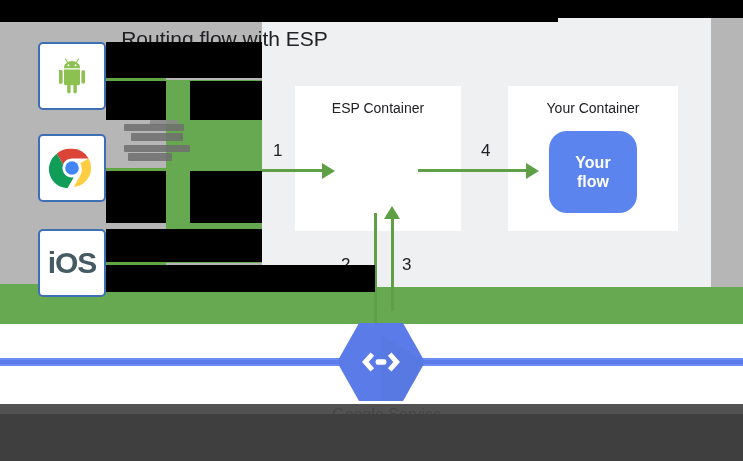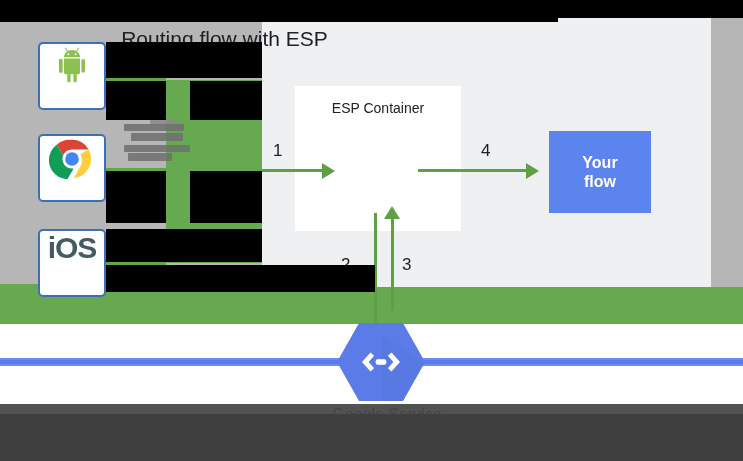--- a/index.html
+++ b/index.html
@@ -9,21 +9,21 @@
 
   #stage{position:relative;width:743px;height:461px;overflow:hidden;
          background:#ffffff;}
 
   
   .gray-panel{position:absolute;left:0;top:18px;width:276px;height:285px;
               background:#b6b6b6;}
 
   .icon-card{position:absolute;width:68px;height:68px;background:#fff;
              border:2px solid #3d6fb5;border-radius:5px;
-             display:flex;align-items:flex-start;justify-content:center;
+             display:flex;align-items:center;justify-content:center;
              box-sizing:border-box;}
   .icon-card svg{display:block;}
 
   #card-android{left:38px;top:42px;}
   #card-chrome {left:38px;top:134px;}
   #card-ios    {left:38px;top:229px;}
 
   .ios-text{font-family:"Liberation Sans","DejaVu Sans",sans-serif;
             font-weight:bold;font-size:30px;color:#455a62;letter-spacing:-1px;}
 
@@ -61,21 +61,21 @@
   #your-container{left:508px;top:86px;width:170px;height:145px;}
 
   .container-label{position:absolute;width:100%;text-align:center;top:14px;
                    font-size:14px;color:#202124;}
 
   .blue-box{position:absolute;background:#5b84ef;
             display:flex;align-items:center;justify-content:center;
             text-align:center;color:#fff;font-weight:bold;font-size:16px;
             line-height:19px;}
   #esp-box {left:338px;top:131px;width:80px;height:82px;}
-  #code-box{left:549px;top:131px;width:102px;height:82px;}
+  #code-box{left:549px;top:131px;width:88px;height:82px;border-radius:18px;}
 
   
   .h-line{position:absolute;height:3px;background:#5fa046;}
   .v-line{position:absolute;width:3px;background:#5fa046;}
 
   #arrow1-line{left:262px;top:169px;width:62px;}
   #arrow4-line{left:418px;top:169px;width:110px;}
   #arrow3-line{left:391px;top:215px;height:96px;}
   #arrow2-line{left:374px;top:213px;height:110px;}
 
@@ -189,20 +189,23 @@
 
   <div class="diagram"></div>
   <div class="right-strip"></div>
 
   <div class="diagram-title">Routing flow with ESP</div>
 
   <div class="container-box" id="esp-container">
     <div class="container-label">ESP Container</div>
   </div>
 
+  <div class="container-box" id="your-container">
+    <div class="container-label">Your Container</div>
+  </div>
 
 
   <div class="blue-box" id="code-box">
     <div>
       <div>Your</div>
       <div>flow</div>
     </div>
   </div>
 
   <div class="h-line" id="arrow1-line"></div>

